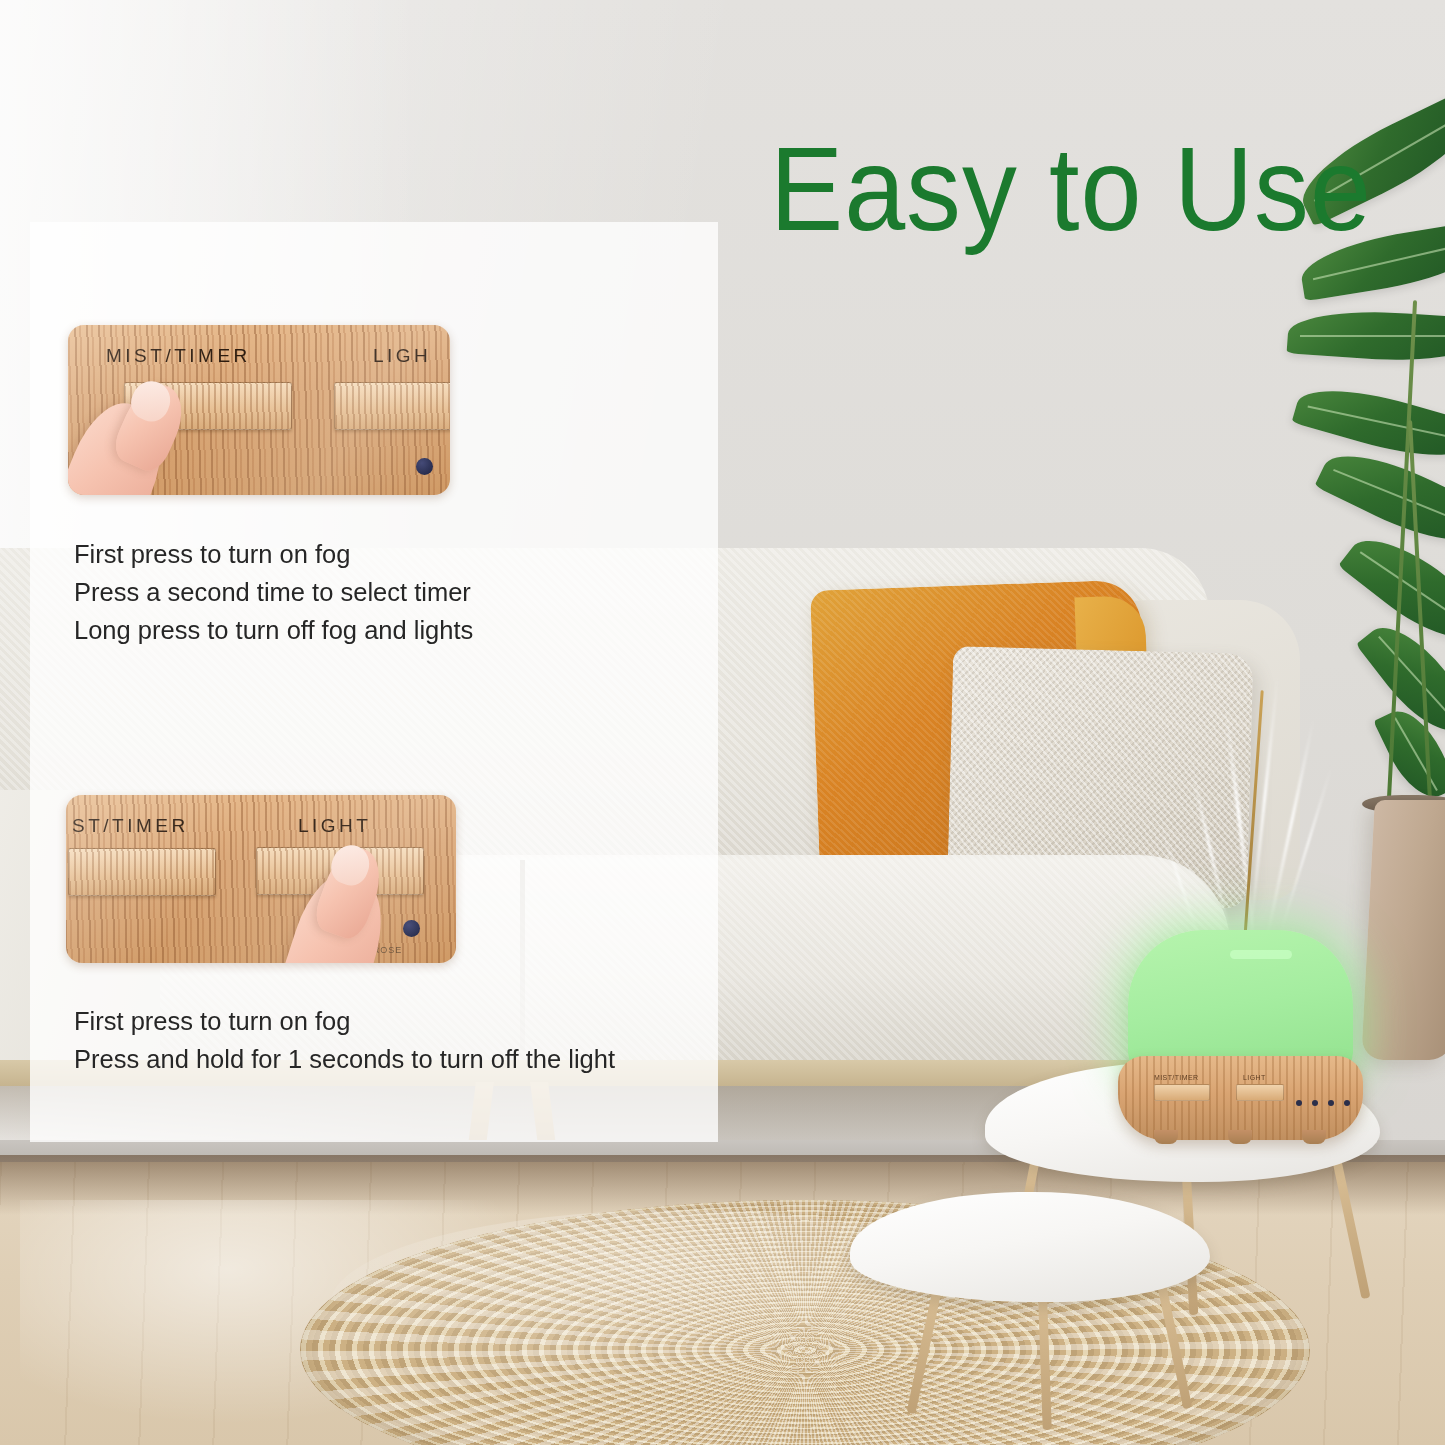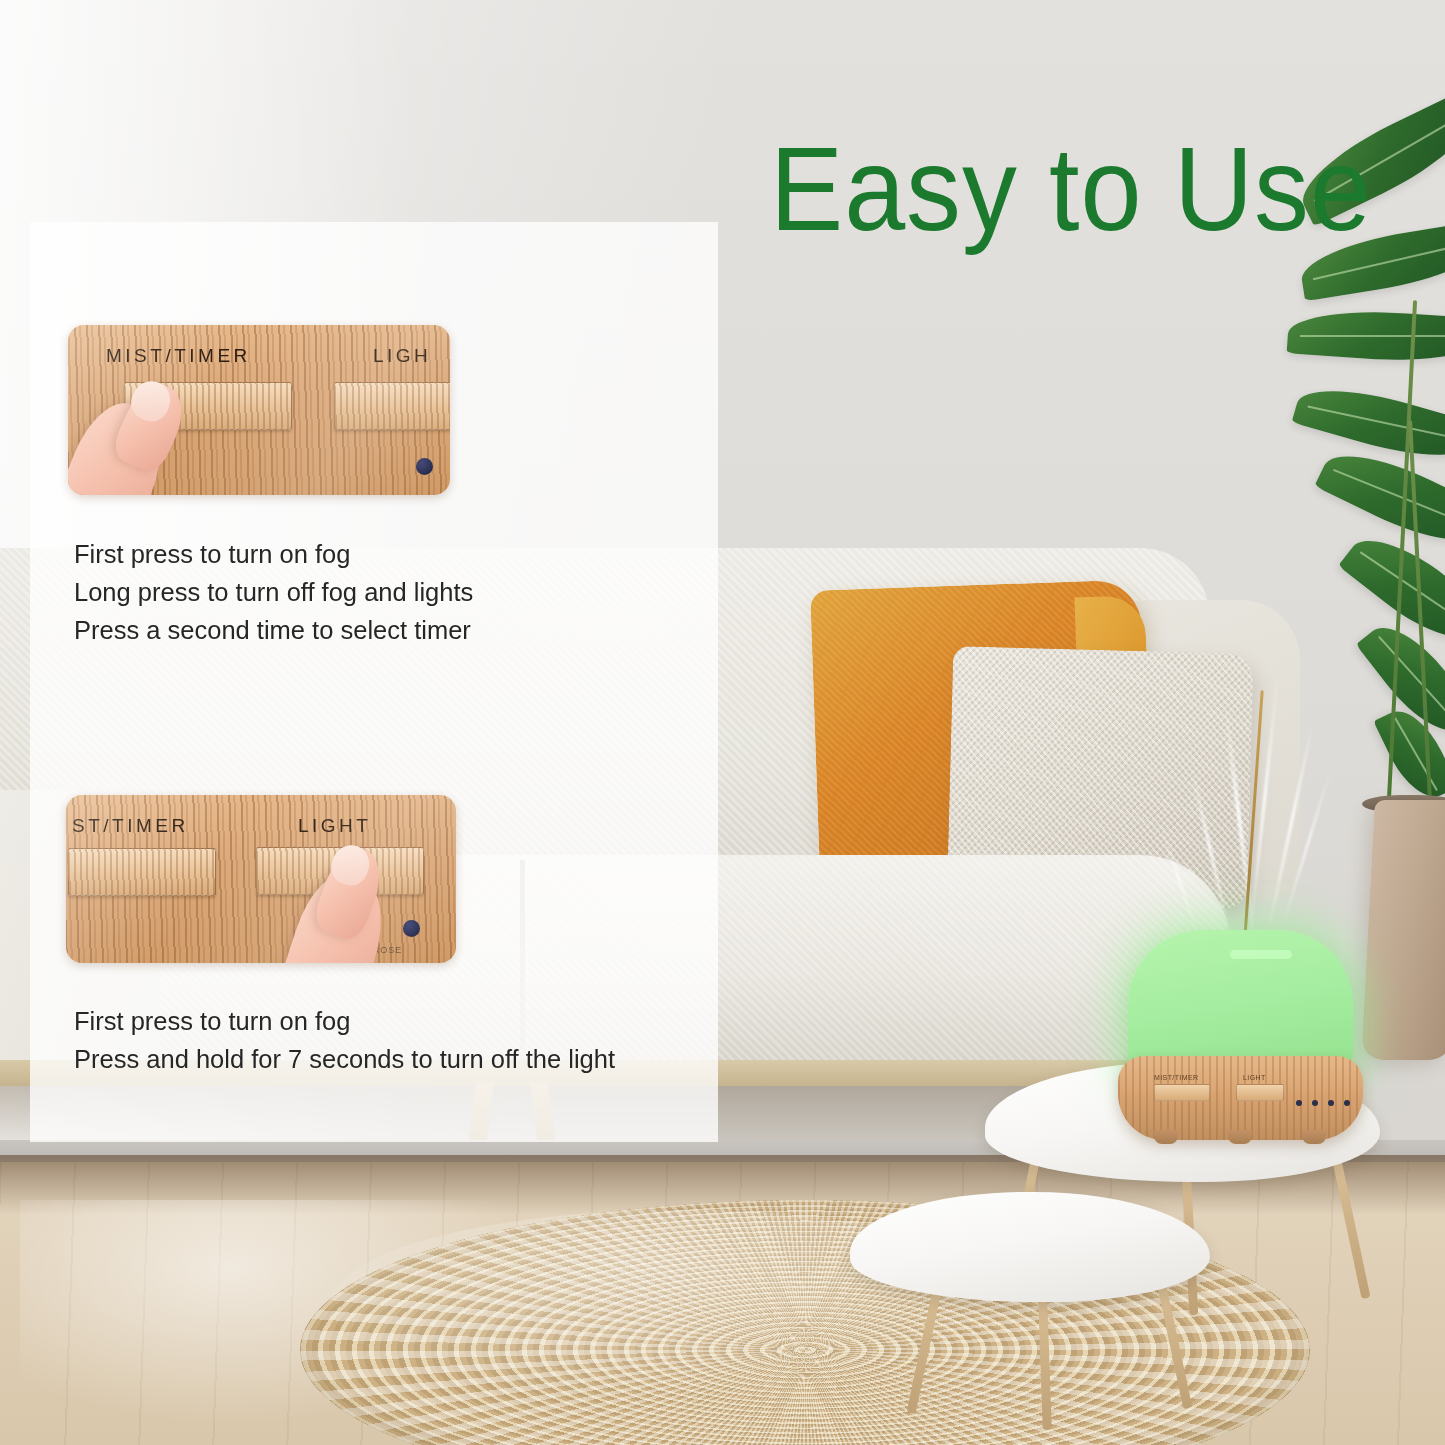--- a/index.html
+++ b/index.html
@@ -391,22 +391,22 @@
 
   <div>
     <div class="finger" style="left:4px; top:78px; width:86px; height:130px; border-radius:40% 46% 20% 20%/ 52% 58% 16% 16%; transform:rotate(22deg);"></div>
     <div class="finger" style="left:56px; top:58px; width:54px; height:86px; border-radius:50% 50% 30% 30%; transform:rotate(24deg);"></div>
     <div class="nail" style="left:64px; top:56px; width:38px; height:40px; transform:rotate(24deg);"></div>
   </div>
 </div>
 
 <div class="textblock block-1">
   <div class="tline">First press to turn on fog</div>
+  <div class="tline">Press a second time to select timer</div>
   <div class="tline">Long press to turn off fog and lights</div>
-  <div class="tline">Press a second time to select timer</div>
 </div>
 
 <div class="panel panel-2">
   <div class="pnl-label" style="left:6px; top:20px;">ST/TIMER</div>
   <div class="pnl-label" style="left:232px; top:20px;">LIGHT</div>
   <div class="pnl-btn" style="left:2px; top:53px; width:148px;"></div>
   <div class="pnl-btn" style="left:190px; top:52px; width:168px;"></div>
   <div class="pnl-led" style="left:282px; top:127px;"></div>
   <div class="pnl-led" style="left:337px; top:125px;"></div>
   <div class="pnl-tiny" style="left:272px; top:150px;">LIGHT   ROSE</div>
@@ -414,16 +414,16 @@
 
   <div>
     <div class="finger" style="left:228px; top:78px; width:84px; height:140px; border-radius:40% 46% 20% 20%/ 50% 56% 16% 16%; transform:rotate(18deg);"></div>
     <div class="finger" style="left:258px; top:52px; width:52px; height:90px; border-radius:50% 50% 30% 30%; transform:rotate(20deg);"></div>
     <div class="nail" style="left:266px; top:50px; width:37px; height:40px; transform:rotate(20deg);"></div>
   </div>
 </div>
 
 <div class="textblock block-2">
   <div class="tline">First press to turn on fog</div>
-  <div class="tline">Press and hold for 7 seconds to turn off the light</div>
+  <div class="tline">Press and hold for 1 seconds to turn off the light</div>
 </div>
 
 <div class="title">Easy to Use</div>
 
 </body></html>

